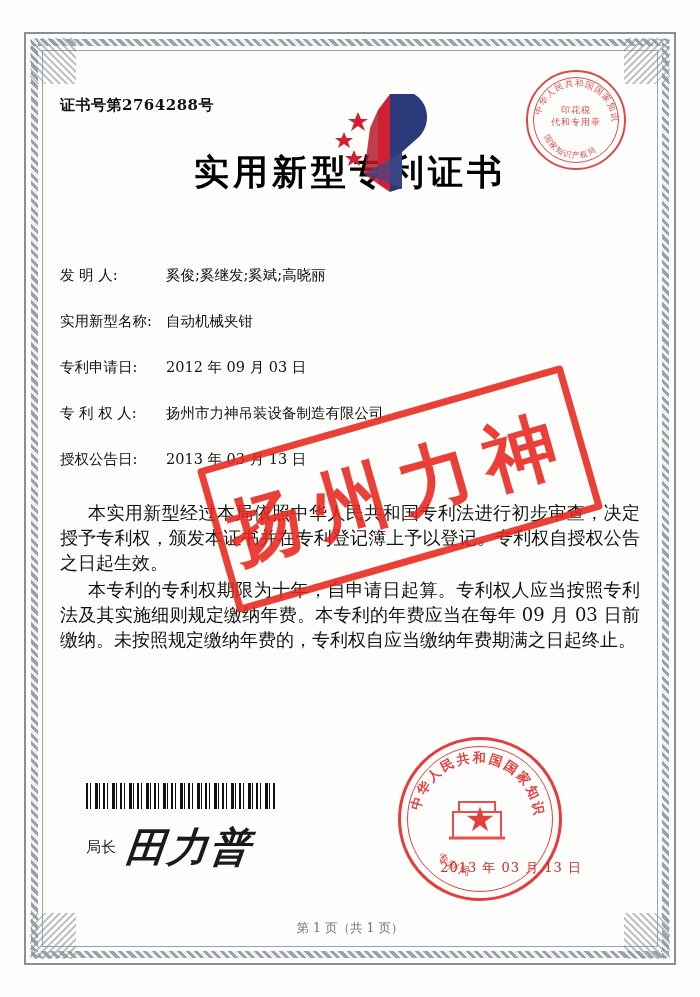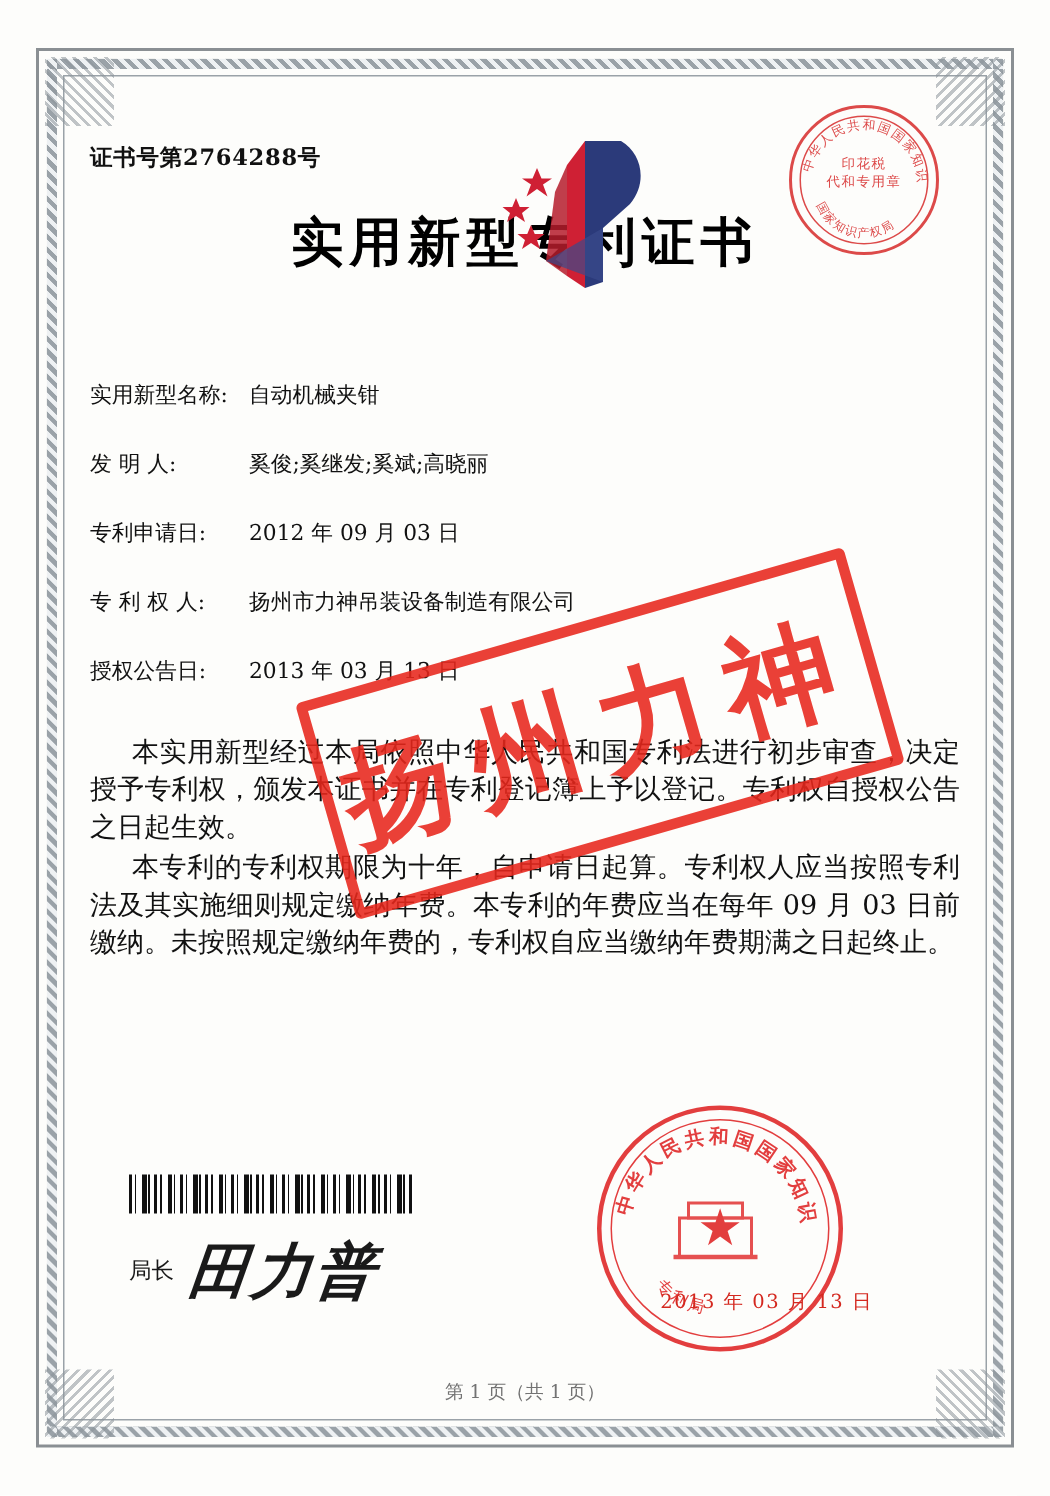--- a/index.html
+++ b/index.html
@@ -111,21 +111,21 @@
     position: absolute;
     inset: 0;
   }
   .seal-top .arc svg { display:block; }
 
   .title {
     text-align: center;
     font-size: 35px;
     font-weight: bold;
     letter-spacing: 4px;
-    margin-top: 23px;
+    margin-top: 34px;
     color: #000;
     font-family: "DejaVu Serif", "Liberation Serif", serif;
   }
 
   .fields {
     margin-top: 56px;
     font-size: 14.5px;
     line-height: 46px;
     color: #111;
   }
@@ -313,26 +313,26 @@
         <div>代和专用章</div>
       </div>
     </div>
 
     <div class="cert-no">证书号第2764288号</div>
 
     <div class="title">实用新型专利证书</div>
 
     <div class="fields">
       <div class="field">
+        <span class="lab">发 明 人:</span>
+        <span class="val">奚俊;奚继发;奚斌;高晓丽</span>
+      </div>
+      <div class="field">
         <span class="lab">实用新型名称:</span>
         <span class="val">自动机械夹钳</span>
-      </div>
-      <div class="field">
-        <span class="lab">发 明 人:</span>
-        <span class="val">奚俊;奚继发;奚斌;高晓丽</span>
       </div>
       <div class="field">
         <span class="lab">专利申请日:</span>
         <span class="val">2012 年 09 月 03 日</span>
       </div>
       <div class="field">
         <span class="lab">专 利 权 人:</span>
         <span class="val">扬州市力神吊装设备制造有限公司</span>
       </div>
       <div class="field">

